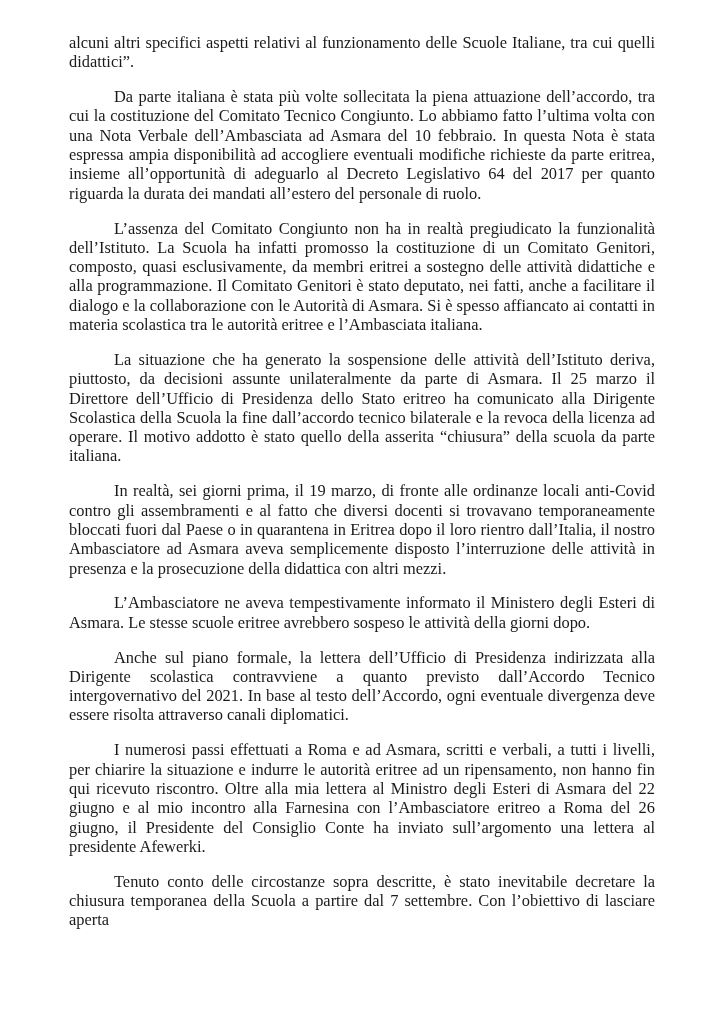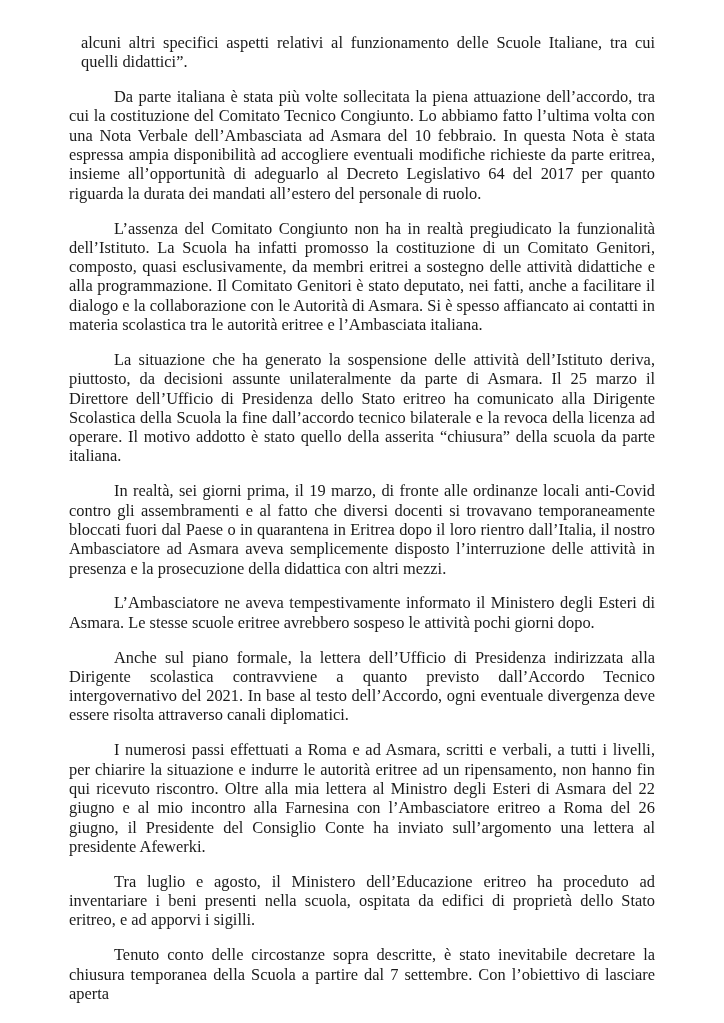--- a/index.html
+++ b/index.html
@@ -17,29 +17,28 @@
     font-family: "Liberation Serif", "DejaVu Serif", serif;
     font-size: 16.4px;
     line-height: 19.3px;
     color: #1a1a1a;
   }
   .para {
     margin: 0 0 15.6px 0;
     text-align: justify;
     text-indent: 45px;
   }
-  .para.continuation { text-indent: 0; margin-left: 12px; }
+  .para.continuation { text-indent: 0; }
 </style>
 </head>
 <body>
 
 <div class="page">
   <p class="para continuation">alcuni altri specifici aspetti relativi al funzionamento delle Scuole Italiane, tra cui quelli didattici”.</p>
   <p class="para">Da parte italiana è stata più volte sollecitata la piena attuazione dell’accordo, tra cui la costituzione del Comitato Tecnico Congiunto. Lo abbiamo fatto l’ultima volta con una Nota Verbale dell’Ambasciata ad Asmara del 10 febbraio. In questa Nota è stata espressa ampia disponibilità ad accogliere eventuali modifiche richieste da parte eritrea, insieme all’opportunità di adeguarlo al Decreto Legislativo 64 del 2017 per quanto riguarda la durata dei mandati all’estero del personale di ruolo.</p>
   <p class="para">L’assenza del Comitato Congiunto non ha in realtà pregiudicato la funzionalità dell’Istituto. La Scuola ha infatti promosso la costituzione di un Comitato Genitori, composto, quasi esclusivamente, da membri eritrei a sostegno delle attività didattiche e alla programmazione. Il Comitato Genitori è stato deputato, nei fatti, anche a facilitare il dialogo e la collaborazione con le Autorità di Asmara. Si è spesso affiancato ai contatti in materia scolastica tra le autorità eritree e l’Ambasciata italiana.</p>
   <p class="para">La situazione che ha generato la sospensione delle attività dell’Istituto deriva, piuttosto, da decisioni assunte unilateralmente da parte di Asmara. Il 25 marzo il Direttore dell’Ufficio di Presidenza dello Stato eritreo ha comunicato alla Dirigente Scolastica della Scuola la fine dall’accordo tecnico bilaterale e la revoca della licenza ad operare. Il motivo addotto è stato quello della asserita “chiusura” della scuola da parte italiana.</p>
   <p class="para">In realtà, sei giorni prima, il 19 marzo, di fronte alle ordinanze locali anti-Covid contro gli assembramenti e al fatto che diversi docenti si trovavano temporaneamente bloccati fuori dal Paese o in quarantena in Eritrea dopo il loro rientro dall’Italia, il nostro Ambasciatore ad Asmara aveva semplicemente disposto l’interruzione delle attività in presenza e la prosecuzione della didattica con altri mezzi.</p>
-  <p class="para">L’Ambasciatore ne aveva tempestivamente informato il Ministero degli Esteri di Asmara. Le stesse scuole eritree avrebbero sospeso le attività pochi giorni dopo.</p>
+  <p class="para">L’Ambasciatore ne aveva tempestivamente informato il Ministero degli Esteri di Asmara. Le stesse scuole eritree avrebbero sospeso le attività della giorni dopo.</p>
   <p class="para">Anche sul piano formale, la lettera dell’Ufficio di Presidenza indirizzata alla Dirigente scolastica contravviene a quanto previsto dall’Accordo Tecnico intergovernativo del 2021. In base al testo dell’Accordo, ogni eventuale divergenza deve essere risolta attraverso canali diplomatici.</p>
   <p class="para">I numerosi passi effettuati a Roma e ad Asmara, scritti e verbali, a tutti i livelli, per chiarire la situazione e indurre le autorità eritree ad un ripensamento, non hanno fin qui ricevuto riscontro. Oltre alla mia lettera al Ministro degli Esteri di Asmara del 22 giugno e al mio incontro alla Farnesina con l’Ambasciatore eritreo a Roma del 26 giugno, il Presidente del Consiglio Conte ha inviato sull’argomento una lettera al presidente Afewerki.</p>
-  <p class="para">Tra luglio e agosto, il Ministero dell’Educazione eritreo ha proceduto ad inventariare i beni presenti nella scuola, ospitata da edifici di proprietà dello Stato eritreo, e ad apporvi i sigilli.</p>
   <p class="para">Tenuto conto delle circostanze sopra descritte, è stato inevitabile decretare la chiusura temporanea della Scuola a partire dal 7 settembre. Con l’obiettivo di lasciare aperta</p>
 </div>
 
 </body></html>

